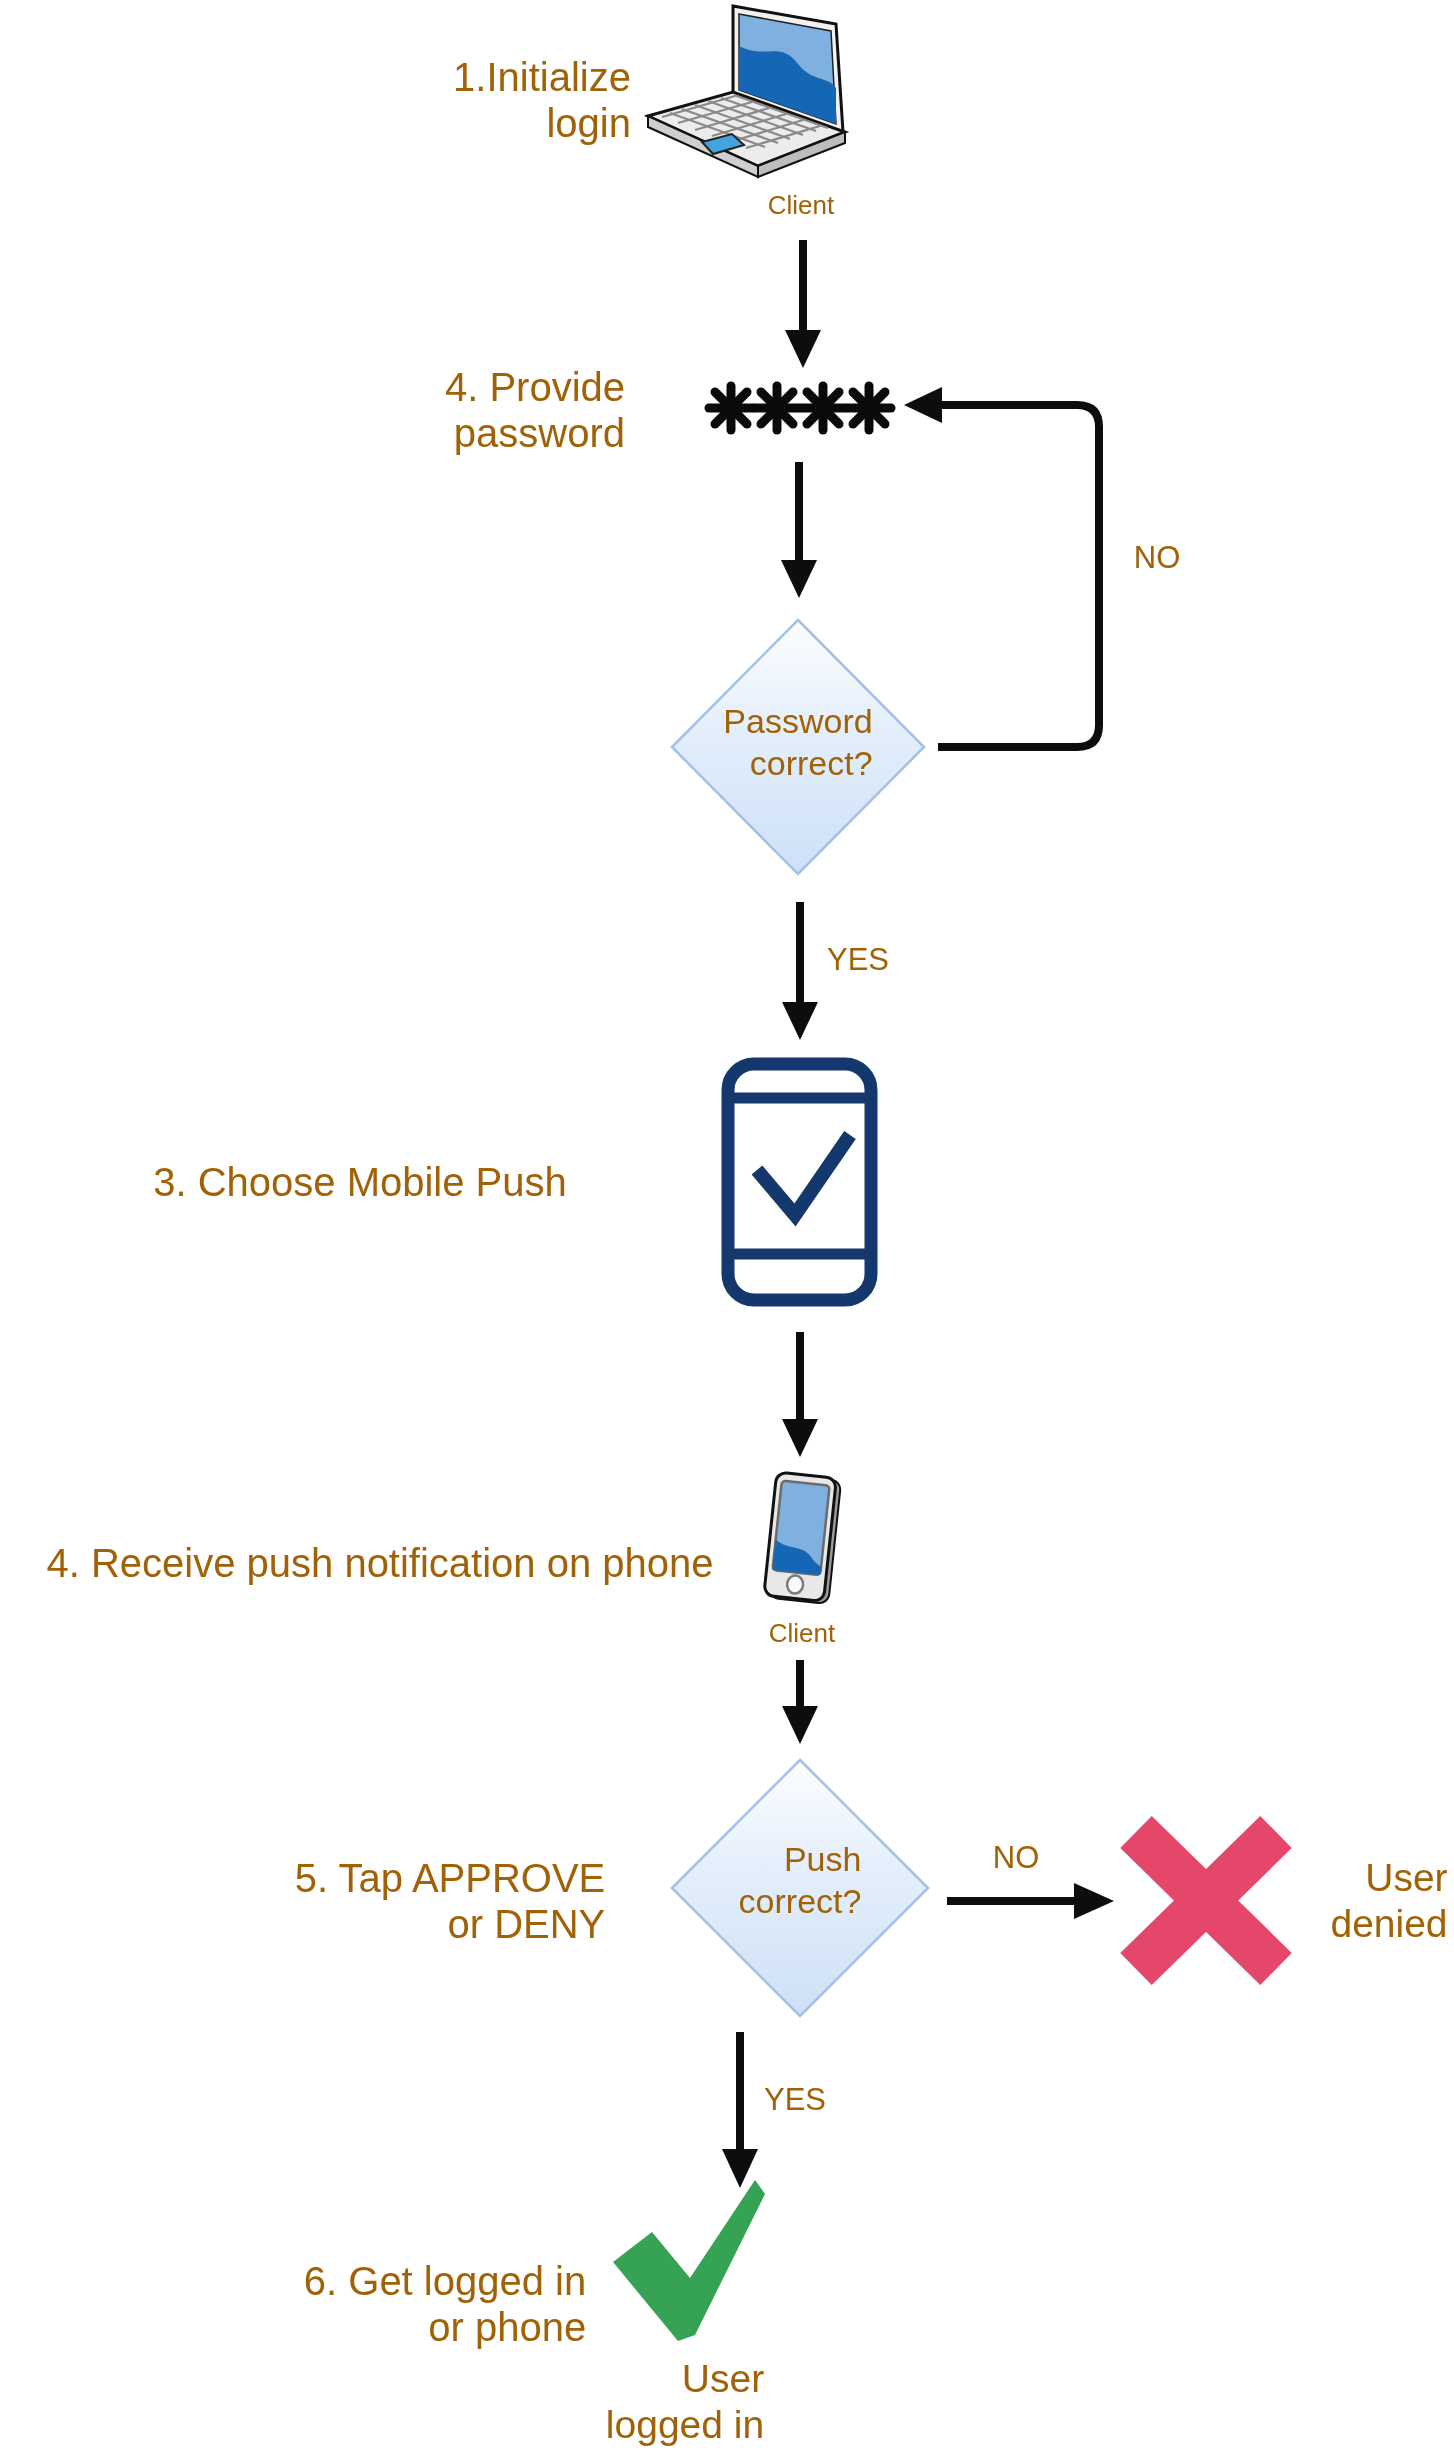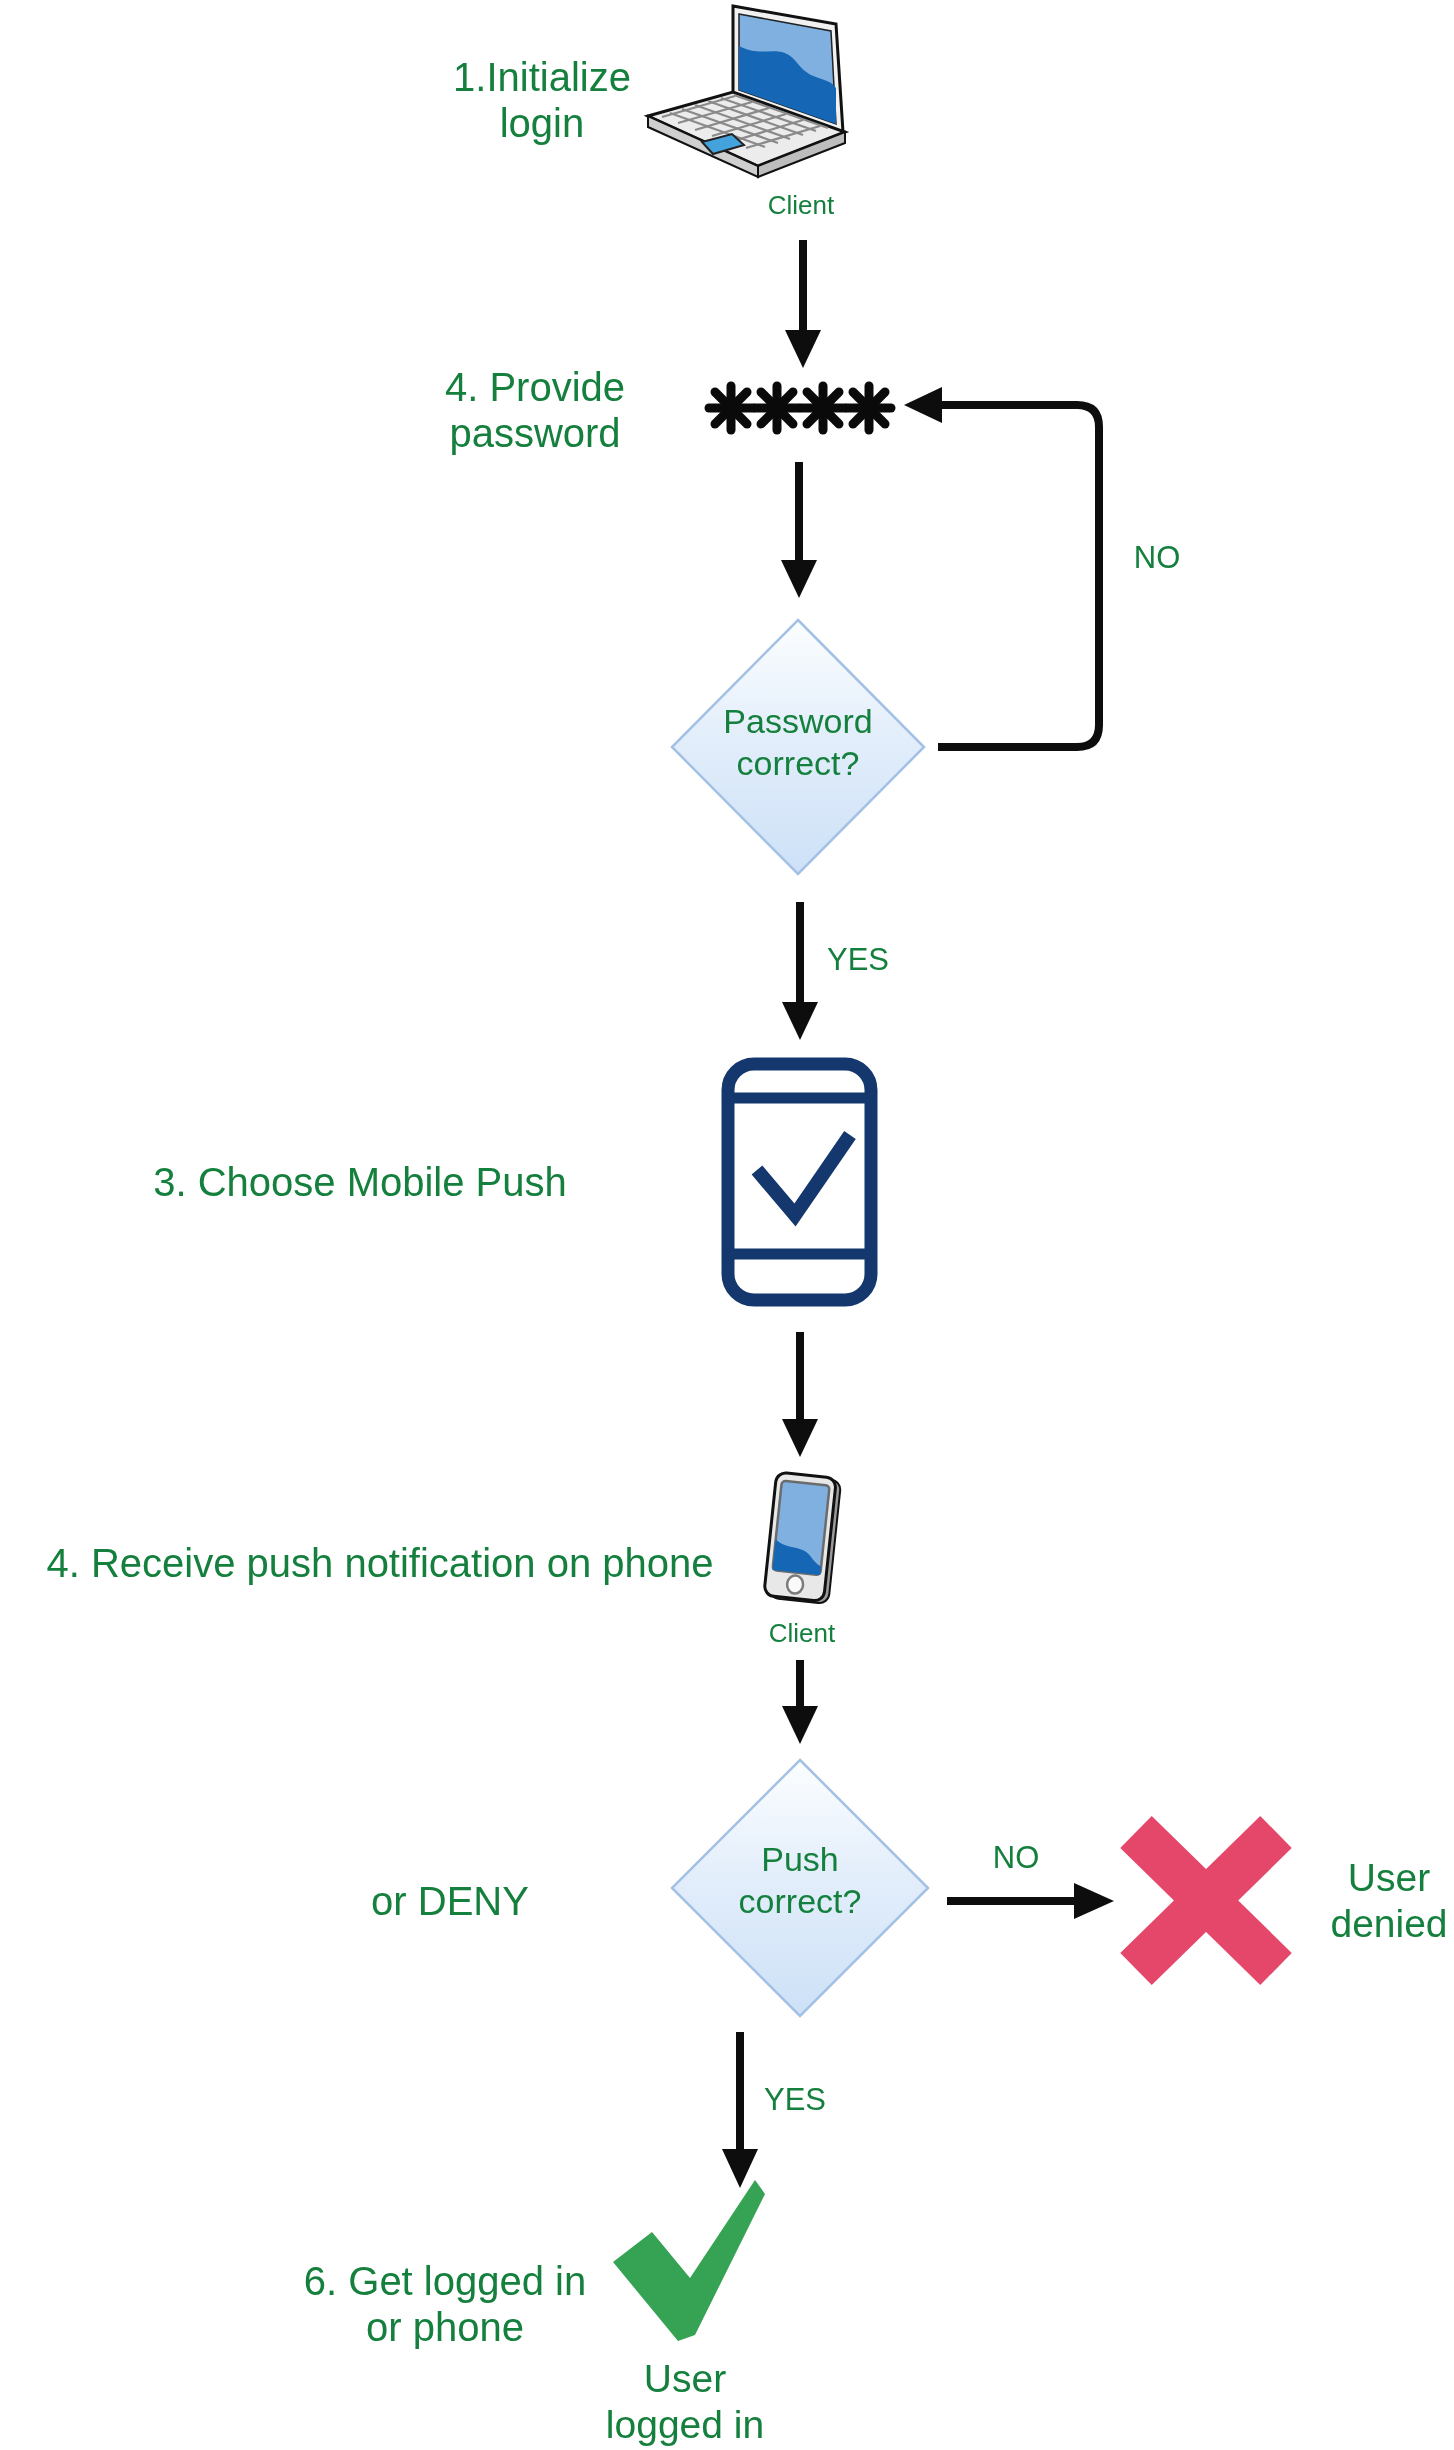--- a/index.html
+++ b/index.html
@@ -3,21 +3,21 @@
 <meta charset="utf-8">
 <style>
   html,body{margin:0;padding:0;background:#ffffff;}
   .canvas{
     position:relative;width:1454px;height:2450px;overflow:hidden;background:#ffffff;
     font-family:"Liberation Sans","DejaVu Sans",sans-serif;color:#0b0b0b;
   }
   .abs{position:absolute;}
   .txt{
     position:absolute;transform:translate(-50%,-50%);
-    text-align:center;white-space:nowrap;color:#15803d;
+    text-align:right;white-space:nowrap;color:#a16207;
   }
   .step-label{font-size:40px;line-height:46px;}
   .client-label{font-size:26px;line-height:30px;}
   .diamond-label{font-size:34px;line-height:42px;}
   .edge-label{font-size:31px;line-height:36px;}
   .outcome-label{font-size:39px;line-height:46px;}
   svg{display:block;}
 </style>
 </head>
 <body>
@@ -186,20 +186,21 @@
 
   <div class="txt edge-label" style="left:858px;top:960px;">YES</div>
 
   <div class="txt step-label" style="left:360px;top:1182px;">3. Choose Mobile Push</div>
 
   <div class="txt step-label" style="left:380px;top:1563px;">4. Receive push notification on phone</div>
 
   <div class="txt client-label" style="left:802px;top:1633px;">Client</div>
 
   <div class="txt step-label" style="left:450px;top:1901px;">
+    <div>5. Tap APPROVE</div>
     <div>or DENY</div>
   </div>
 
   <div class="txt diamond-label" style="left:800px;top:1880px;">
     <div>Push</div>
     <div>correct?</div>
   </div>
 
   <div class="txt edge-label" style="left:1016px;top:1858px;">NO</div>
 

